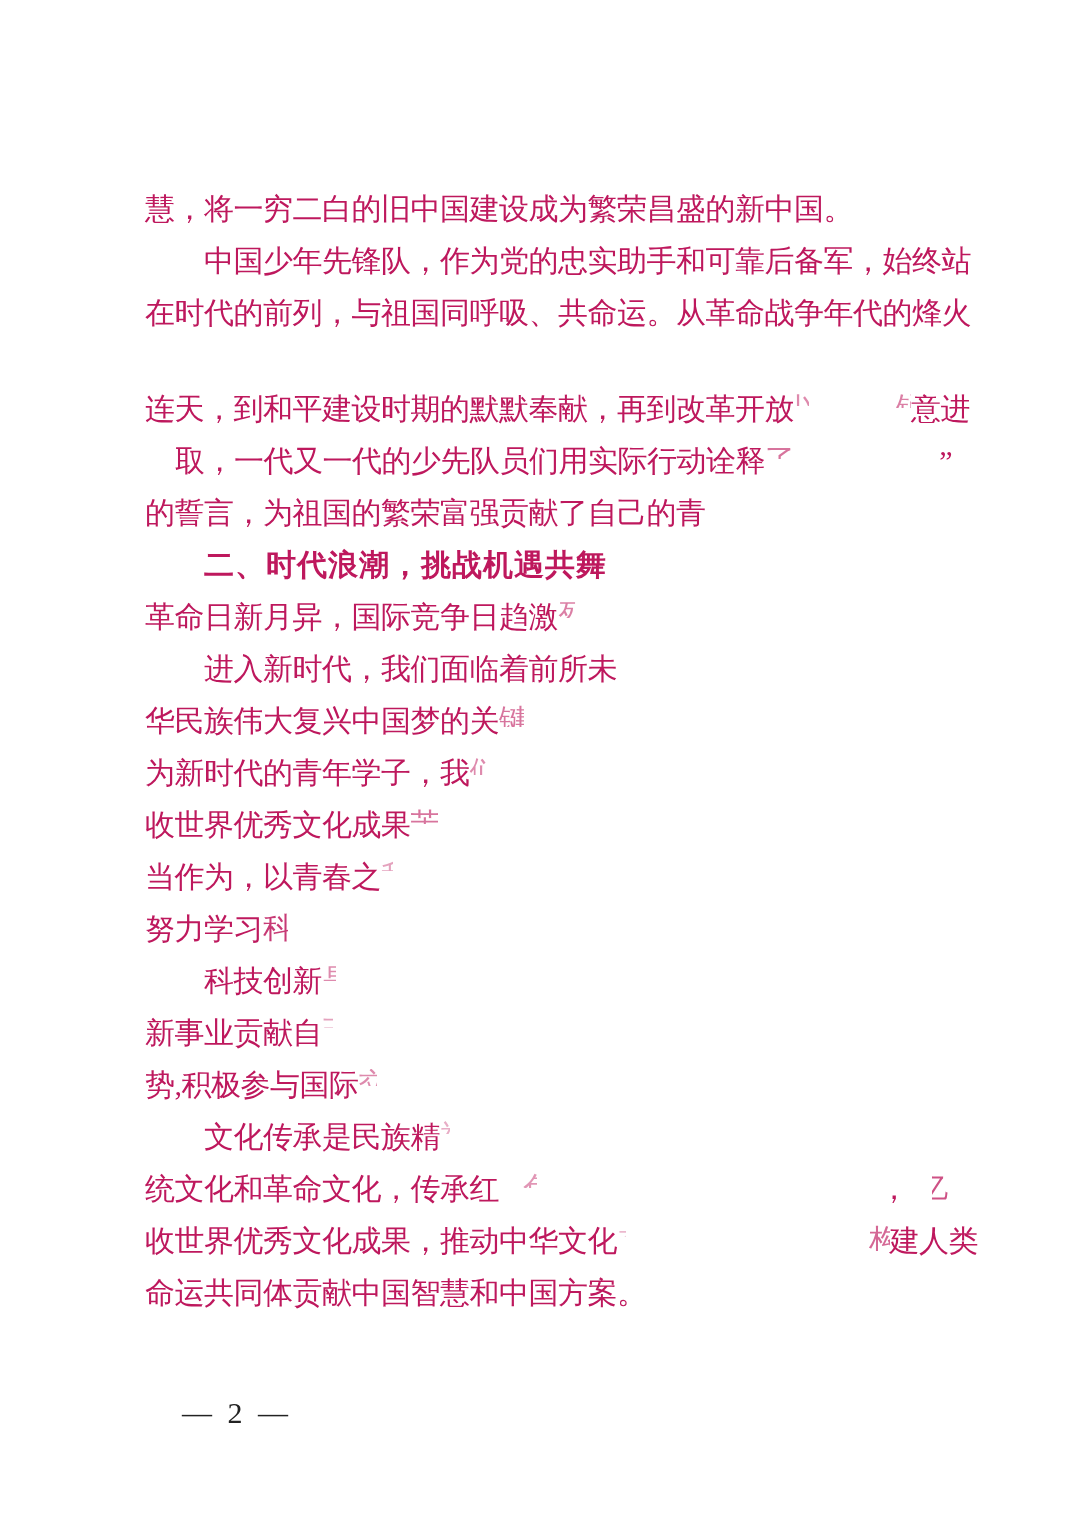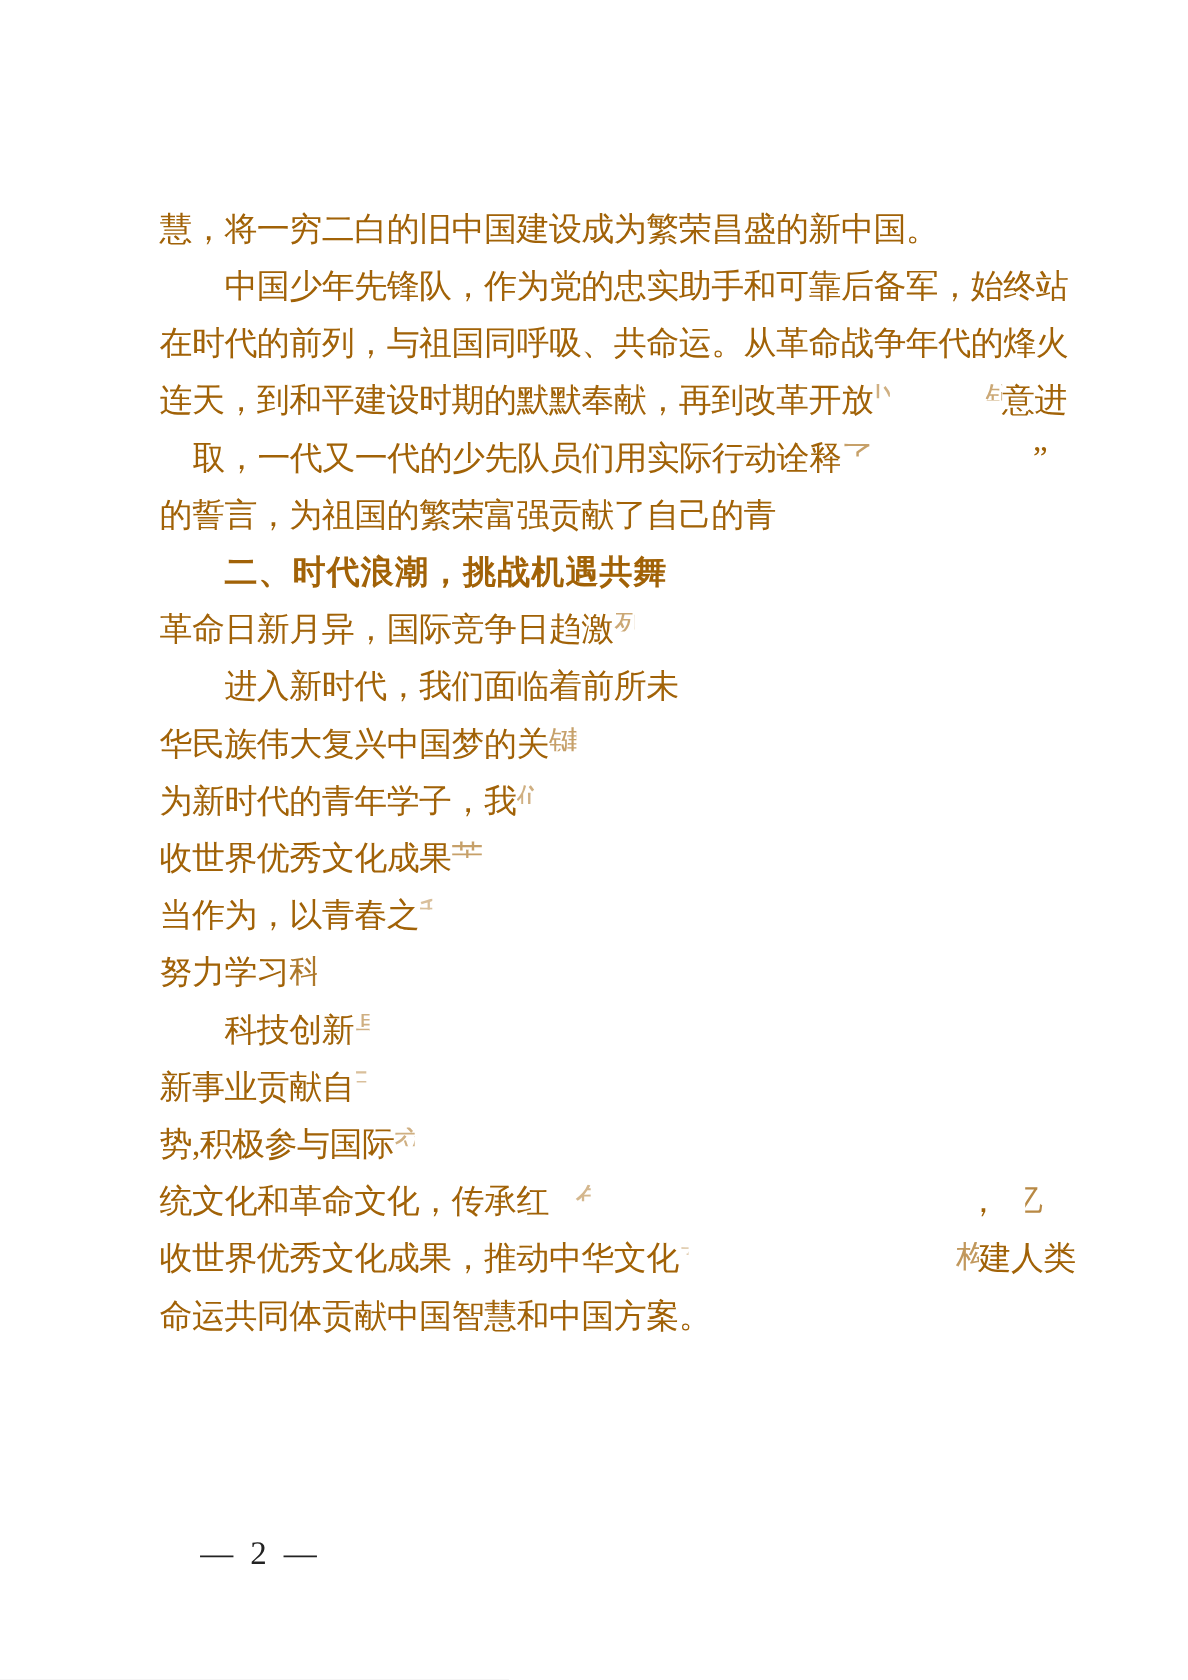--- a/index.html
+++ b/index.html
@@ -17,21 +17,21 @@
     color: #161616;
     font-family: "Liberation Serif", serif;
   }
   .text-block {
     position: absolute;
     left: 145px;
     top: 183px;
     right: 100px;
     font-size: 30px;
     letter-spacing: -0.5px;
-    color: #a16207;
+    color: #be185d;
   }
   .line {
     display: flex;
     align-items: baseline;
     height: 52px;
     line-height: 52px;
     white-space: nowrap;
   }
   .line.indent {
     padding-left: 59px;
@@ -79,21 +79,21 @@
   <div class="text-block">
       <div class="line">
         <span class="run">慧，将一穷二白的旧中国建设成为繁荣昌盛的新中国。</span>
       </div>
       <div class="line indent">
         <span class="run">中国少年先锋队，作为党的忠实助手和可靠后备军，始终站</span>
       </div>
       <div class="line">
         <span class="run">在时代的前列，与祖国同呼吸、共命运。从革命战争年代的烽火</span>
       </div>
-      <div class="line" style="padding-right: 10px;">
+      <div class="line" style="padding-right: 10px; margin-top: 44px;">
         <span class="run">连天，到和平建设时期的默默奉献，再到改革开放</span>
         <span class="partial" style="width: 0.5em; height: 0.42em; opacity: 0.5;">
           <span class="glyph">以</span>
         </span>
         <span class="gap"></span>
         <span class="partial" style="width: 0.5em; height: 0.5em; opacity: 0.55;">
           <span class="glyph">锐</span>
         </span>
         <span class="run">意进</span>
       </div>
@@ -159,20 +159,26 @@
       <div class="line">
         <span class="run">新事业贡献自</span>
         <span class="partial" style="width: 0.35em; height: 0.35em; opacity: 0.4;">
           <span class="glyph">己</span>
         </span>
       </div>
       <div class="line">
         <span class="run">势,积极参与国际</span>
         <span class="partial" style="width: 0.6em; height: 0.58em; opacity: 0.5;">
           <span class="glyph">交</span>
+        </span>
+      </div>
+      <div class="line indent">
+        <span class="run">文化传承是民族精</span>
+        <span class="partial" style="width: 0.32em; height: 0.42em; opacity: 0.35;">
+          <span class="glyph">神</span>
         </span>
       </div>
       <div class="line" style="padding-right: 32px; gap: 24px;">
         <span class="run">统文化和革命文化，传承红</span>
         <span class="partial" style="width: 0.45em; height: 0.5em; opacity: 0.45;">
           <span class="glyph">色</span>
         </span>
         <span class="gap"></span>
         <span class="run">，</span>
         <span class="partial" style="width: 0.52em; height: 0.95em; opacity: 0.75;">

